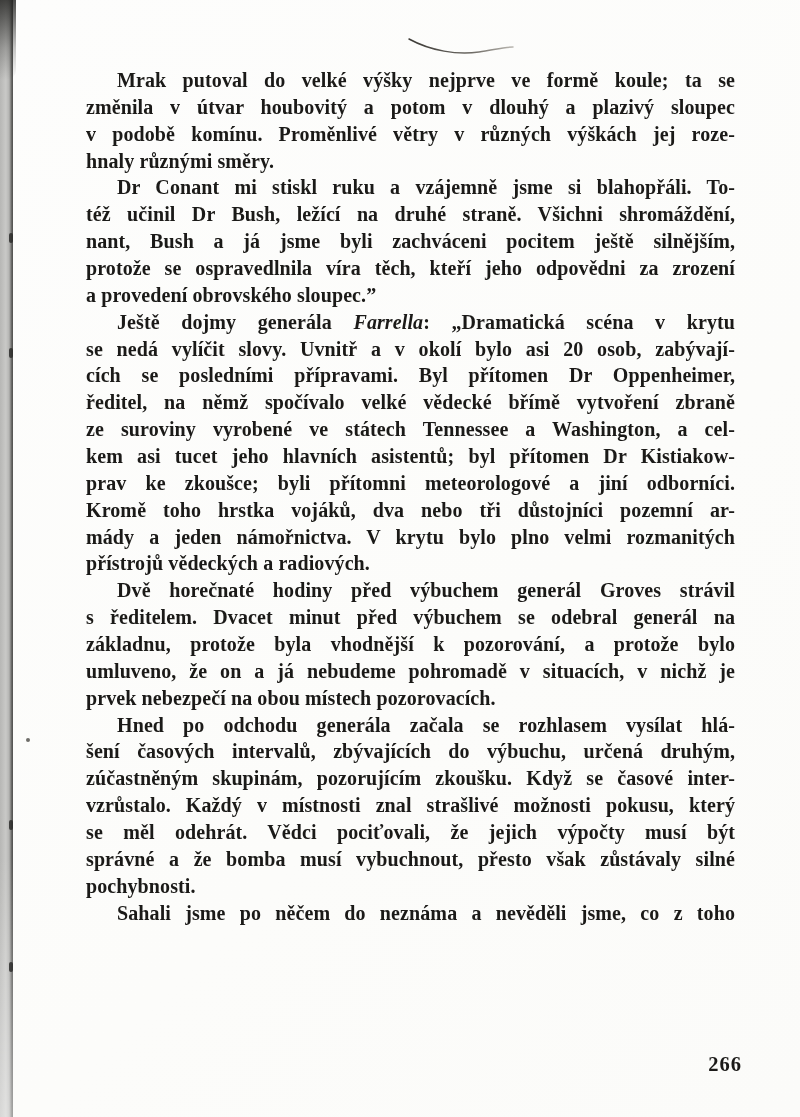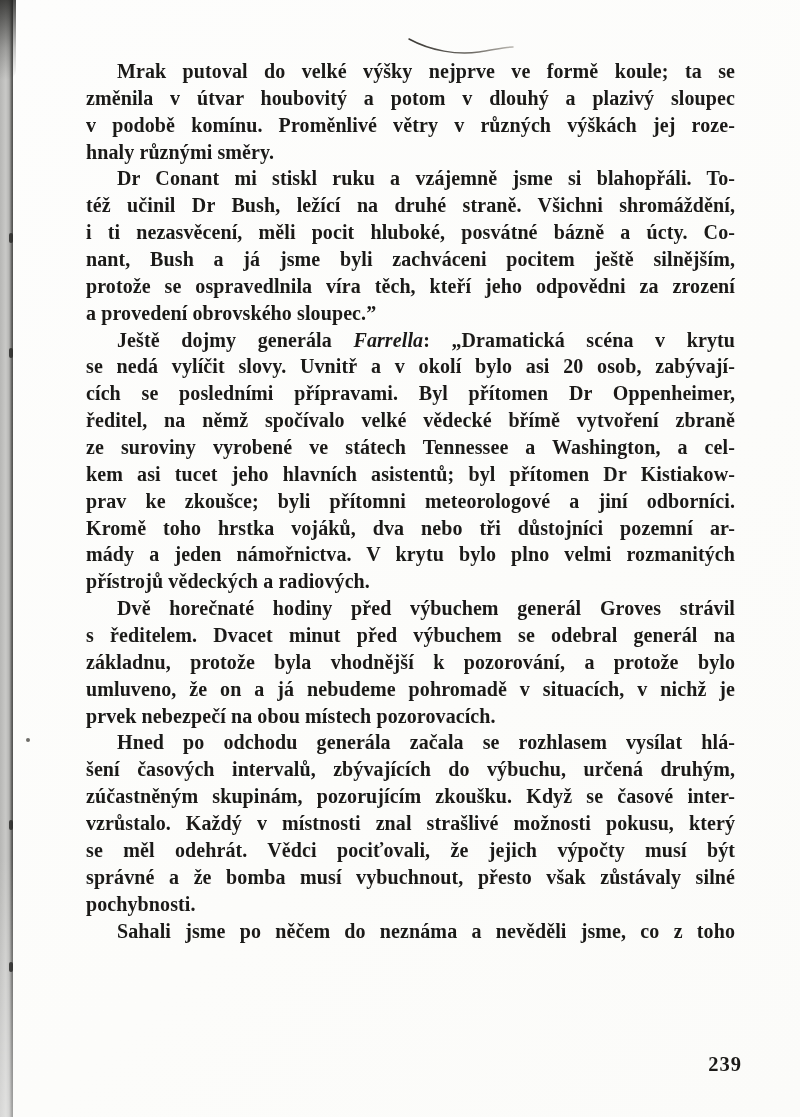--- a/index.html
+++ b/index.html
@@ -56,21 +56,21 @@
   .ink-dot {
     position: absolute;
     left: 26px; top: 738px;
     width: 4px; height: 4px;
     border-radius: 50%;
     background: #55534f;
     opacity: 0.85;
   }
   .page-text {
     position: absolute;
-    left: 86px; top: 58px;
+    left: 86px; top: 67px;
     width: 649px;
     font-size: 20px;
     line-height: 26.86px;
     font-weight: 700;
     color: #1b1a18;
     letter-spacing: 0.1px;
   }
   .paragraph { margin: 0; padding: 0; }
   .line {
     text-align: justify;
@@ -121,21 +121,20 @@
   <div class="page-text">
       <div class="paragraph">
         <div class="line first">Mrak putoval do velké výšky nejprve ve formě koule; ta se</div>
         <div class="line">změnila v útvar houbovitý a potom v dlouhý a plazivý sloupec</div>
         <div class="line">v podobě komínu. Proměnlivé větry v různých výškách jej roze-</div>
         <div class="line last">hnaly různými směry.</div>
       </div>
       <div class="paragraph">
         <div class="line first">Dr Conant mi stiskl ruku a vzájemně jsme si blahopřáli. To-</div>
         <div class="line">též učinil Dr Bush, ležící na druhé straně. Všichni shromáždění,</div>
-        <div class="line">i ti nezasvěcení, měli pocit hluboké, posvátné bázně a úcty. Co-</div>
         <div class="line">nant, Bush a já jsme byli zachváceni pocitem ještě silnějším,</div>
         <div class="line">protože se ospravedlnila víra těch, kteří jeho odpovědni za zrození</div>
         <div class="line last">a provedení obrovského sloupec.”</div>
       </div>
       <div class="paragraph">
         <div class="line first"><span>Ještě dojmy generála </span><span class="italic">Farrella</span><span>: „Dramatická scéna v krytu</span></div>
         <div class="line">se nedá vylíčit slovy. Uvnitř a v okolí bylo asi 20 osob, zabývají-</div>
         <div class="line">cích se posledními přípravami. Byl přítomen Dr Oppenheimer,</div>
         <div class="line">ředitel, na němž spočívalo velké vědecké břímě vytvoření zbraně</div>
         <div class="line">ze suroviny vyrobené ve státech Tennessee a Washington, a cel-</div>
@@ -159,14 +158,14 @@
         <div class="line">vzrůstalo. Každý v místnosti znal strašlivé možnosti pokusu, který</div>
         <div class="line">se měl odehrát. Vědci pociťovali, že jejich výpočty musí být</div>
         <div class="line">správné a že bomba musí vybuchnout, přesto však zůstávaly silné</div>
         <div class="line last">pochybnosti.</div>
       </div>
       <div class="paragraph">
         <div class="line first">Sahali jsme po něčem do neznáma a nevěděli jsme, co z toho</div>
       </div>
     </div>
 
-  <div class="page-number">239</div>
+  <div class="page-number">266</div>
 </div>
 
 </body></html>

